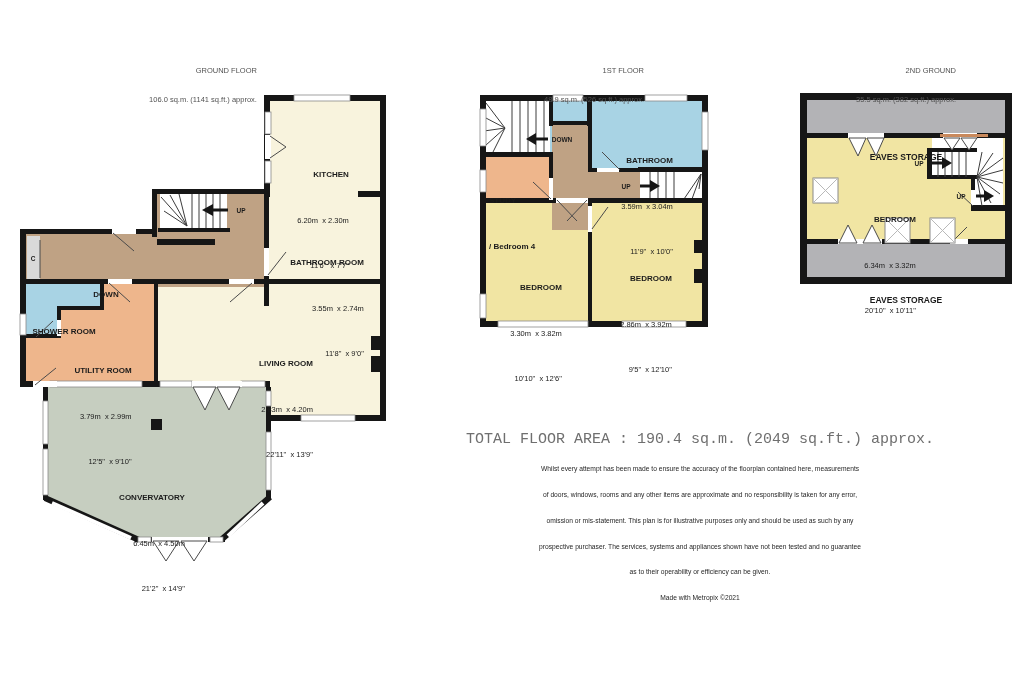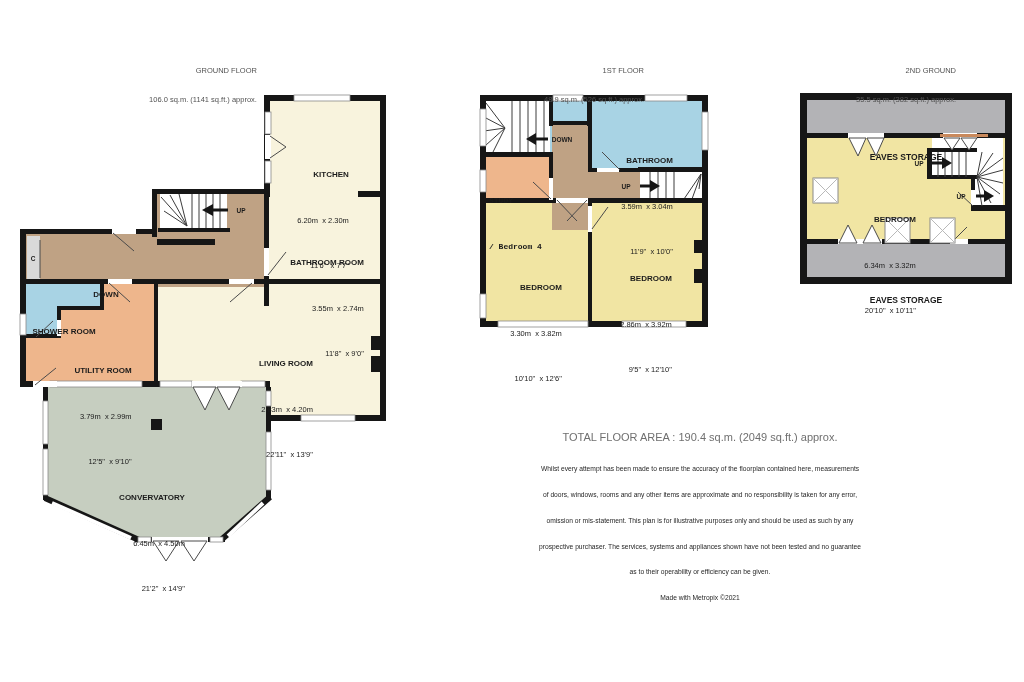--- a/index.html
+++ b/index.html
@@ -30,25 +30,25 @@
   .dv{fill:#ffffff;stroke:#4a4a4a;stroke-width:1}
   .arr{stroke:var(--wall,#161616);stroke-width:3}
   .arrh{fill:var(--wall,#161616)}
   .sky{fill:#ffffff;stroke:#8a8a8a;stroke-width:1}
   .skyx{stroke:#b9b9b9;stroke-width:1}
   .rail{fill:var(--rail,#c9895c)}
   
   .lbl{position:absolute;transform:translateX(-50%);text-align:right;color:#1b1b1b;white-space:pre;}
   .lbl .rn{font-size:8px;font-weight:bold;line-height:9.5px;}
   .lbl .rd{font-size:7.5px;font-weight:normal;line-height:9.5px;}
-  .lbl-left{transform:none;text-align:left;font-family:Liberation Mono, monospace;}
+  .lbl-left{transform:none;text-align:left;}
   .fhdr{position:absolute;transform:translateX(-50%);text-align:right;color:#525252;font-size:7.5px;line-height:9.5px;white-space:pre;}
   .tiny{position:absolute;transform:translate(-50%,-50%);font-size:6.5px;font-weight:bold;color:#1b1b1b;white-space:pre;}
   .eaves-lbl{position:absolute;transform:translateX(-50%);font-size:8.5px;font-weight:bold;color:#1b1b1b;white-space:pre;margin-top:40px;}
-  .ftotal{position:absolute;left:700px;top:431px;transform:translateX(-50%);font-size:11px;color:#6f6f6f;white-space:pre;}
+  .ftotal{position:absolute;left:700px;top:431px;transform:translateX(-50%);font-size:15px;color:#6f6f6f;white-space:pre;font-family:Liberation Mono, monospace;}
   .fdisc{position:absolute;left:700px;top:448px;transform:translateX(-50%);text-align:center;font-size:6.7px;line-height:8.6px;color:#1f1f1f;white-space:pre;}
 </style>
 </head>
 <body>
 
 <svg id="plan-svg" width="1024" height="682" viewBox="0 0 1024 682">
 
   <g>
     <g>
       <rect class="f-cream" x="267" y="98" width="116" height="190"></rect>

